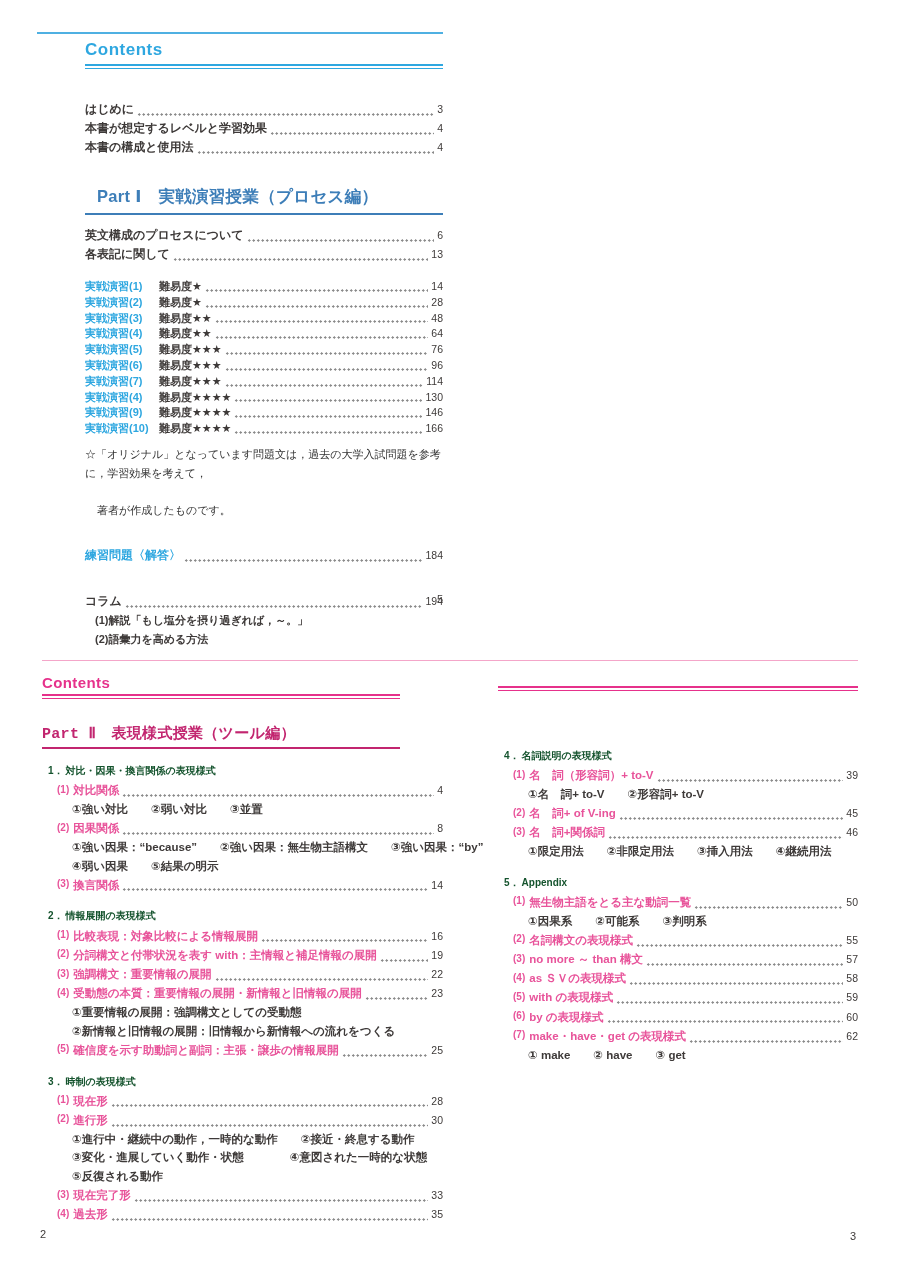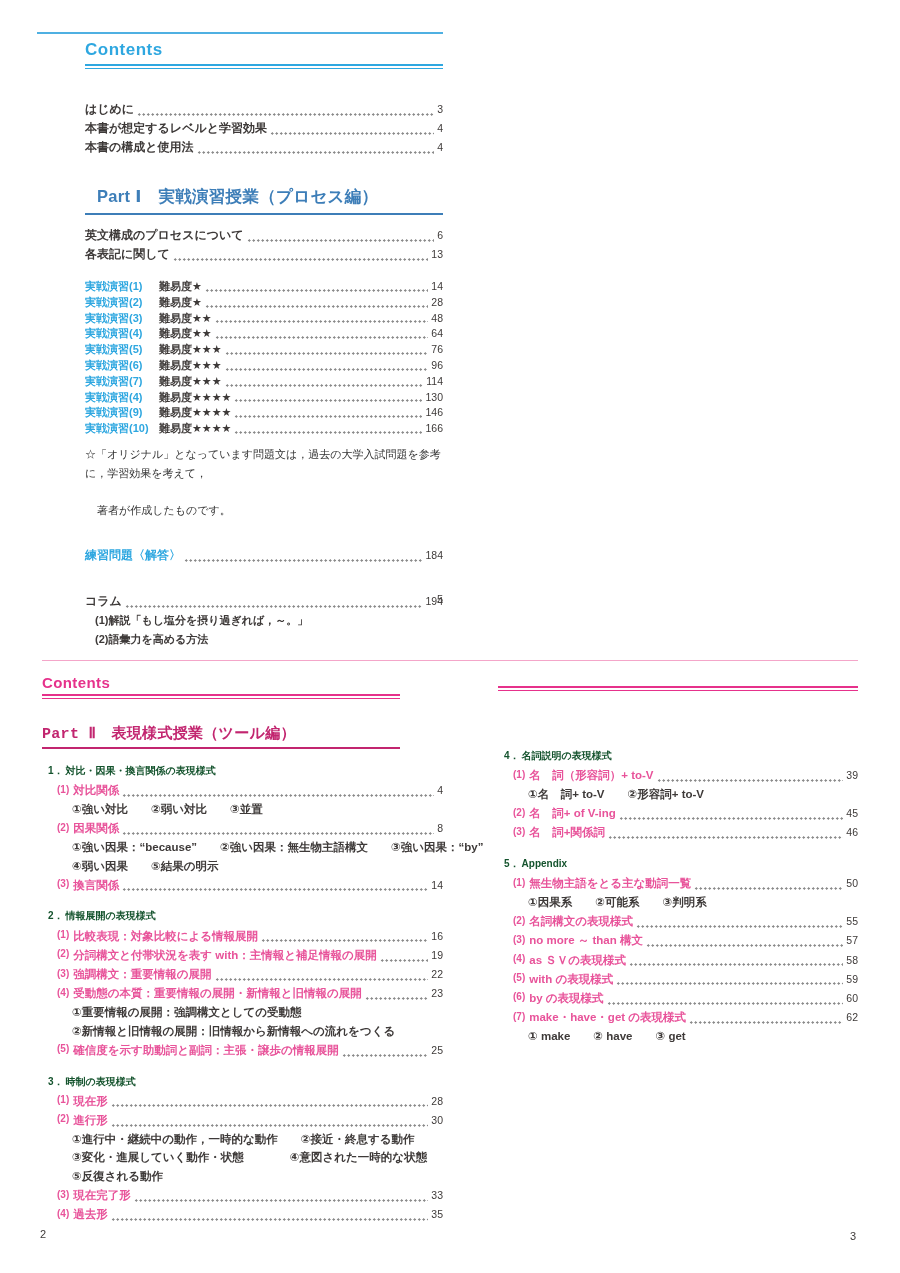--- a/index.html
+++ b/index.html
@@ -339,20 +339,21 @@
           <span class="item-label">名　詞+ of V-ing</span>
           <span class="dots"></span>
           <span class="pg">45</span>
         </div>
         <div class="item-row">
           <span class="item-no">(3)</span>
           <span class="item-label">名　詞+関係詞</span>
           <span class="dots"></span>
           <span class="pg">46</span>
         </div>
+        <div class="sub-line">①限定用法　　②非限定用法　　③挿入用法　　④継続用法</div>
       </div>
       <div class="section">
         <div class="sec-head"><span class="sec-num">5．</span><span class="sec-title">Appendix</span></div>
         <div class="item-row">
           <span class="item-no">(1)</span>
           <span class="item-label">無生物主語をとる主な動詞一覧</span>
           <span class="dots"></span>
           <span class="pg">50</span>
         </div>
         <div class="sub-line">①因果系　　②可能系　　③判明系</div>

